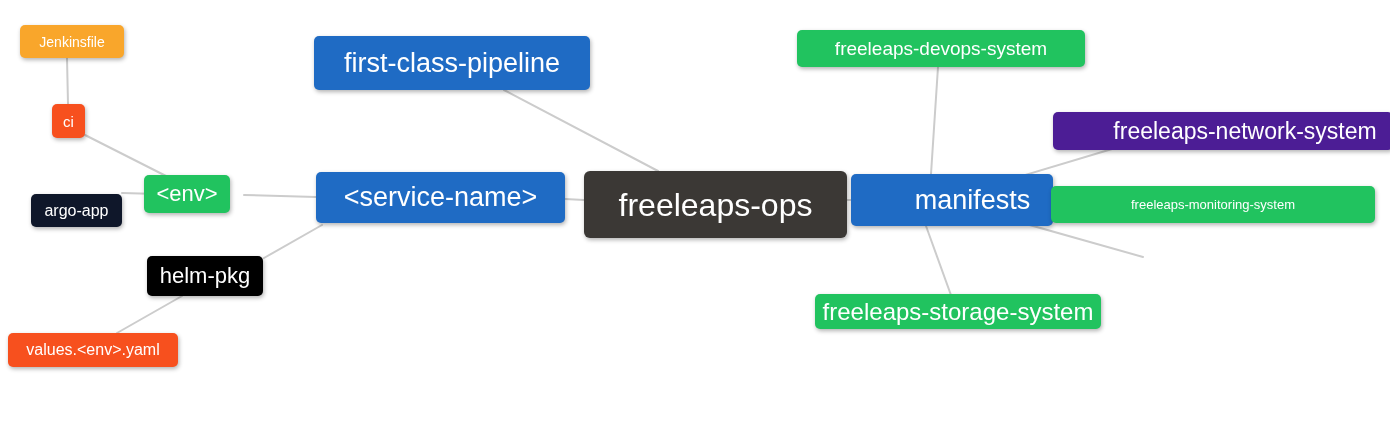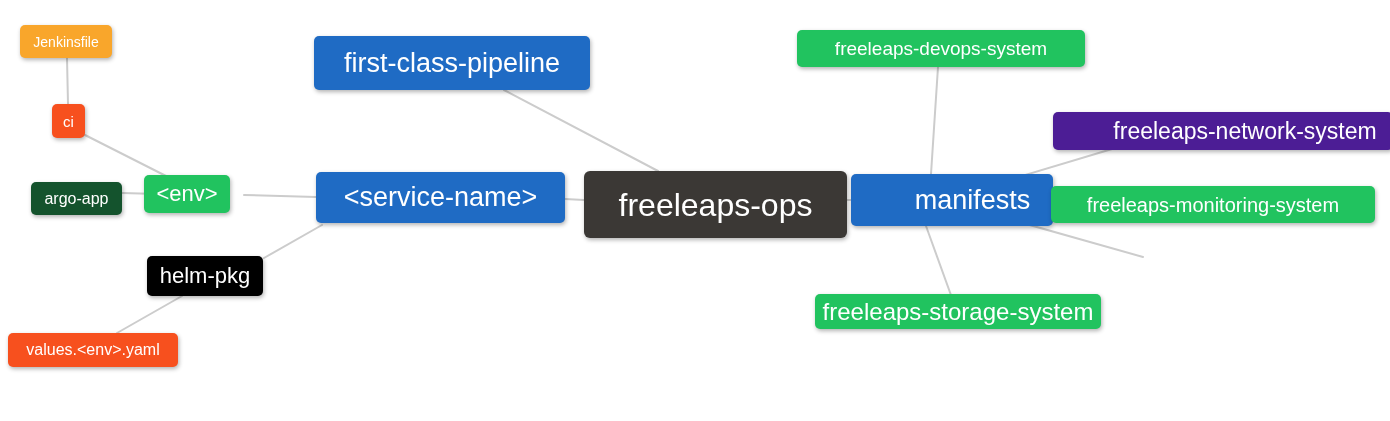--- a/index.html
+++ b/index.html
@@ -56,42 +56,42 @@
     <line x1="504" y1="90" x2="658" y2="171" style="stroke: rgb(204, 204, 204);"></line>
     <line x1="565" y1="199" x2="584" y2="200" style="stroke: rgb(204, 204, 204);"></line>
     <line x1="847" y1="200" x2="852" y2="200" style="stroke: rgb(204, 204, 204);"></line>
     <line x1="938" y1="67" x2="931" y2="174" style="stroke: rgb(204, 204, 204);"></line>
     <line x1="1012" y1="179" x2="1112" y2="149" style="stroke: rgb(204, 204, 204);"></line>
     <line x1="1012" y1="201" x2="1051" y2="203" style="stroke: rgb(204, 204, 204);"></line>
     <line x1="1012" y1="220" x2="1143" y2="257" style="stroke: rgb(204, 204, 204);"></line>
     <line x1="926" y1="226" x2="956" y2="309" style="stroke: rgb(204, 204, 204);"></line>
   </svg>
 
-  <div class="node" style="left: 20px; top: 25px; width: 92px; height: 33px; font-size: 14px; background: rgb(249, 166, 43); color: rgb(255, 255, 255);">Jenkinsfile</div>
+  <div class="node" style="left: 20px; top: 25px; width: 104px; height: 33px; font-size: 14px; background: rgb(249, 166, 43); color: rgb(255, 255, 255);">Jenkinsfile</div>
 
   <div class="node" style="left: 52px; top: 104px; width: 33px; height: 34px; font-size: 15px; background: rgb(247, 80, 30); color: rgb(255, 255, 255);">ci</div>
 
-  <div class="node" style="left: 31px; top: 182px; width: 91px; height: 33px; font-size: 16px; background: #14532d; color: rgb(255, 255, 255);">argo-app</div>
+  <div class="node" style="left: 31px; top: 194px; width: 91px; height: 33px; font-size: 16px; background: #0f172a; color: rgb(255, 255, 255);">argo-app</div>
 
   <div class="node" style="left: 144px; top: 175px; width: 86px; height: 38px; font-size: 22px; background: rgb(33, 195, 95); color: rgb(255, 255, 255);">&lt;env&gt;</div>
 
   <div class="node" style="left: 147px; top: 256px; width: 116px; height: 40px; font-size: 22px; background: #000000; color: rgb(255, 255, 255);">helm-pkg</div>
 
   <div class="node" style="left: 8px; top: 333px; width: 170px; height: 34px; font-size: 16px; background: rgb(247, 80, 30); color: rgb(255, 255, 255);">values.&lt;env&gt;.yaml</div>
 
   <div class="node" style="left: 314px; top: 36px; width: 276px; height: 54px; font-size: 27px; background: rgb(31, 107, 196); color: rgb(255, 255, 255);">first-class-pipeline</div>
 
   <div class="node" style="left: 316px; top: 172px; width: 249px; height: 51px; font-size: 27px; background: rgb(31, 107, 196); color: rgb(255, 255, 255); text-align: center;">&lt;service-name&gt;</div>
 
   <div class="node" style="left: 584px; top: 171px; width: 263px; height: 67px; font-size: 32px; border-radius: 6px; background: rgb(59, 56, 53); color: rgb(255, 255, 255);">freeleaps-ops</div>
 
   <div class="node" style="left: 851px; top: 174px; width: 161px; height: 52px; font-size: 27px; background: rgb(31, 107, 196); color: rgb(255, 255, 255); padding-left: 41px;">manifests</div>
 
   <div class="node" style="left: 797px; top: 30px; width: 288px; height: 37px; font-size: 19px; background: rgb(33, 195, 95); color: rgb(255, 255, 255);">freeleaps-devops-system</div>
 
   <div class="node" style="left: 1053px; top: 112px; width: 296px; height: 38px; font-size: 23px; background: #4c1d95; color: rgb(255, 255, 255); padding-left: 44px;">freeleaps-network-system</div>
 
-  <div class="node" style="left: 1051px; top: 186px; width: 324px; height: 37px; font-size: 20px; background: rgb(33, 195, 95); color: rgb(255, 255, 255);">freeleaps-monitoring-system</div>
+  <div class="node" style="left: 1051px; top: 186px; width: 324px; height: 37px; font-size: 13px; background: rgb(33, 195, 95); color: rgb(255, 255, 255);">freeleaps-monitoring-system</div>
 
 
   <div class="node" style="left: 815px; top: 294px; width: 286px; height: 35px; font-size: 24px; background: rgb(33, 195, 95); color: rgb(255, 255, 255);">freeleaps-storage-system</div>
 
 </div>
 
 </body></html>

